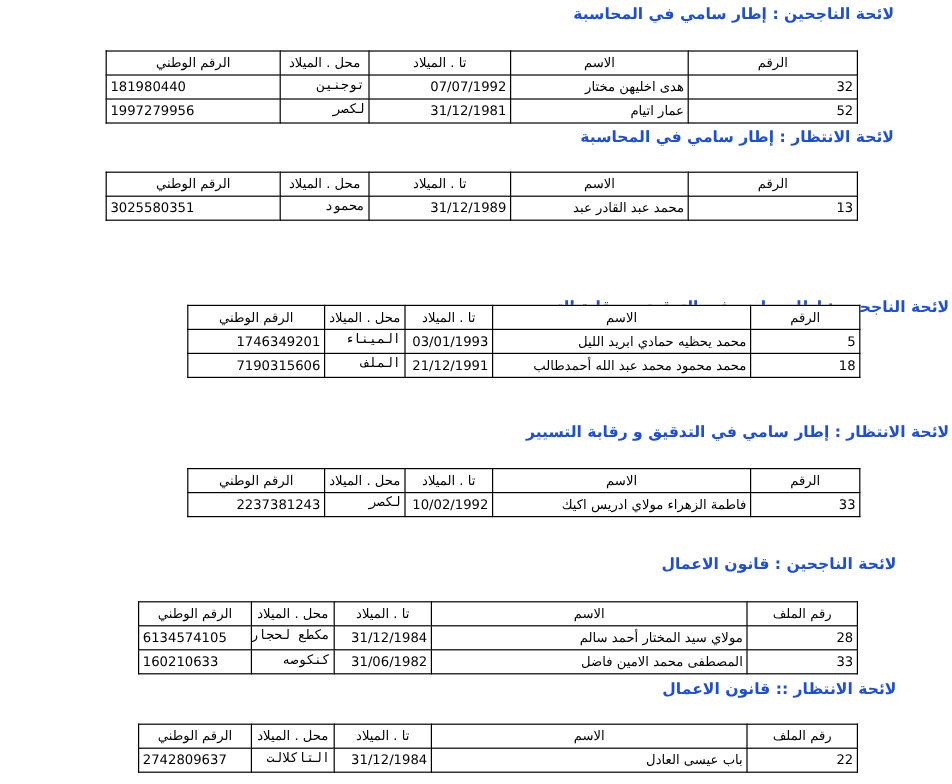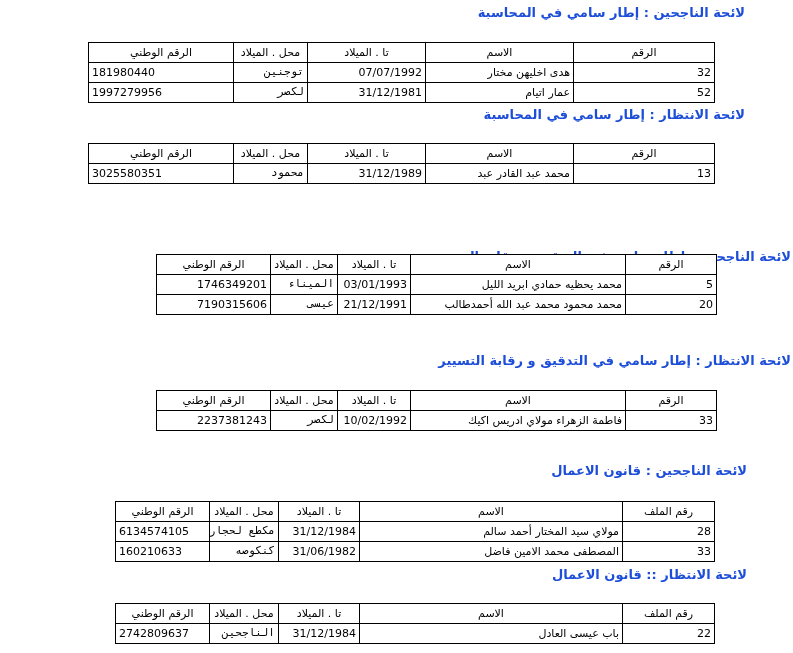--- a/index.html
+++ b/index.html
@@ -172,24 +172,24 @@
     </thead>
     <tbody>
       <tr>
         <td class="c-num">5</td>
         <td class="c-name">محمد يحظيه حمادي ابريد الليل</td>
         <td class="c-dob">03/01/1993</td>
         <td class="c-place">الميناء</td>
         <td class="c-nid">1746349201</td>
       </tr>
       <tr>
-        <td class="c-num">20</td>
+        <td class="c-num">18</td>
         <td class="c-name">محمد محمود محمد عبد الله أحمدطالب</td>
         <td class="c-dob">21/12/1991</td>
-        <td class="c-place">عيسى</td>
+        <td class="c-place">الملف</td>
         <td class="c-nid">7190315606</td>
       </tr>
     </tbody>
   </table>
 
 <div id="title-4" class="section-title">لائحة الانتظار : إطار سامي في التدقيق و رقابة التسيير</div>
 <table id="table-4" class="results g34 nid-right">
   <colgroup>
       <col>
       <col>
@@ -269,17 +269,17 @@
         <th>تا . الميلاد</th>
         <th>محل . الميلاد</th>
         <th>الرقم الوطني</th>
       </tr>
     </thead>
     <tbody>
       <tr>
         <td class="c-num">22</td>
         <td class="c-name">باب عيسى العادل</td>
         <td class="c-dob">31/12/1984</td>
-        <td class="c-place">الناجحين</td>
+        <td class="c-place">التاكلالت</td>
         <td class="c-nid">2742809637</td>
       </tr>
     </tbody>
   </table>
 
 </body></html>

